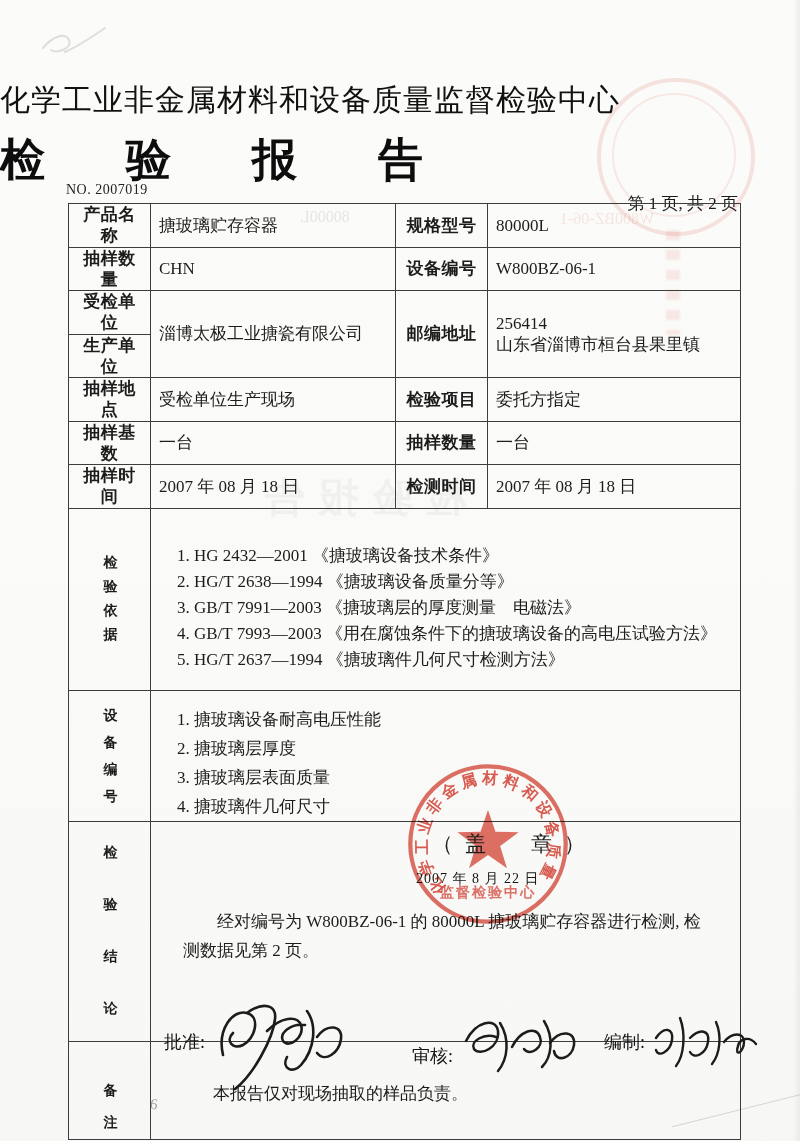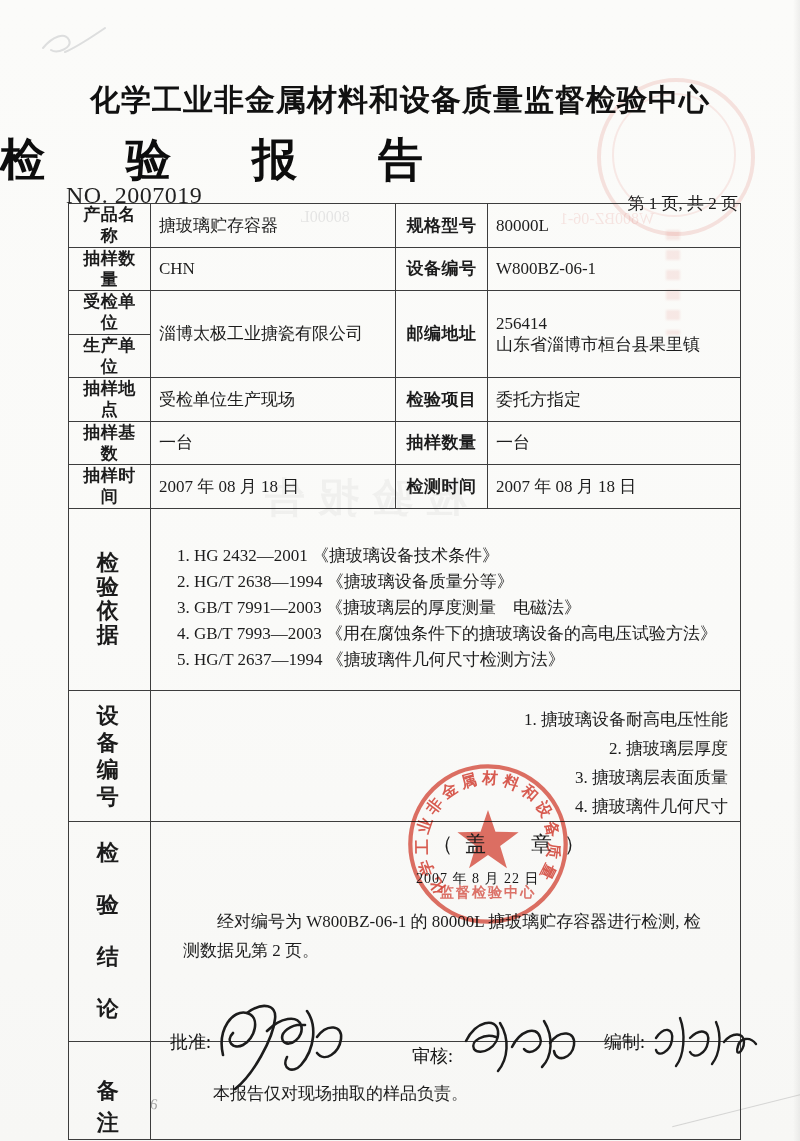--- a/index.html
+++ b/index.html
@@ -10,64 +10,63 @@
     background:#ffffff;
     position:relative;overflow:hidden;
   }
   .page{
     position:absolute;left:0;top:0;width:800px;height:1141px;
     background:linear-gradient(180deg,#fbfbf9 0%,#fafaf8 55%,#f7f7f5 100%);
   }
   
   .org-title{
     position:absolute;left:0;top:80px;width:800px;
-    text-align:center;
     font-family:"Liberation Sans","DejaVu Sans",sans-serif;
-    font-weight:700;font-size:30px;letter-spacing:1px;color:#111;
+    font-weight:400;font-size:30px;letter-spacing:1px;color:#111;
   }
   .report-title{
     position:absolute;left:0;top:130px;width:800px;
     font-family:"Liberation Sans","DejaVu Sans",sans-serif;
     font-weight:700;font-size:45px;letter-spacing:18px;color:#0d0d0d;
   }
   .report-no{
     position:absolute;left:66px;top:182px;
-    font-size:24px;letter-spacing:.5px;color:#222;
+    font-size:14px;letter-spacing:.5px;color:#222;
   }
   .page-info{
     position:absolute;right:62px;top:184px;
     font-size:17px;color:#1a1a1a;margin-top:8px;
   }
   
   table.report{
     position:absolute;left:68px;top:203px;
     width:672px;border-collapse:collapse;table-layout:fixed;
   }
   table.report td{
     border:1.6px solid #3d3d3d;
     font-size:17px;line-height:1.25;
     padding:0 8px;vertical-align:middle;
     overflow:hidden;
   }
   td.lab{font-weight:700;text-align:center;padding:0 2px;letter-spacing:.5px;}
   td.val{padding-left:11px;}
   
   .vlabel{
-    width:1.15em;margin:0 auto;text-align:left;
-    word-break:break-all;font-weight:700;font-size:22px;
+    width:1.15em;margin:0 auto;text-align:right;
+    word-break:break-all;font-weight:700;font-size:14px;
   }
   .lh-basis{line-height:24px;}
   .lh-items{line-height:27px;}
   .lh-concl{line-height:52px;}
   .lh-remark{line-height:32px;margin-top:33px;}
   td.section-val{vertical-align:top;position:relative;}
   .basis-list div{line-height:26px;}
   .basis-list{padding:18px 4px 0 18px;}
   .items-list{padding:14px 4px 0 18px;}
-  .items-list div{line-height:29px;text-align:right;}
+  .items-list div{line-height:29px;}
   .concl-text{
     padding:10px 16px 0 24px;text-indent:2em;line-height:29px;
   }
   .remark-text{padding:7px 10px 0 20px;text-indent:2em;line-height:26px;}
   
   .stamp{
     position:absolute;left:398px;top:754px;width:180px;height:180px;
     z-index:2;mix-blend-mode:multiply;pointer-events:none;
   }
   .stamp-caption{
@@ -247,21 +246,21 @@
     <circle cx="95" cy="95" r="82" fill="none" stroke="#da4d3f" stroke-width="4.5" opacity="0.8"></circle>
     <polygon points="95,59 102.9,82.1 127.3,82.5 107.8,97.2 115,120.5 95,106.5 75,120.5 82.2,97.2 62.7,82.5 87.1,82.1" fill="#dc5243" opacity="0.82"></polygon>
     <text font-size="16.5" fill="#d9473b" opacity="0.88" letter-spacing="4.5" font-family="Liberation Serif, DejaVu Serif, serif" font-weight="700">
       <textPath href="#sealArc" startOffset="6">化学工业非金属材料和设备质量</textPath>
     </text>
     <text x="95" y="151" text-anchor="middle" font-size="15" fill="#d9473b" opacity="0.75" letter-spacing="2" font-family="Liberation Serif, DejaVu Serif, serif" font-weight="700">监督检验中心</text>
   </svg>
   <div class="stamp-caption">（盖　章）</div>
   <div class="stamp-date">2007 年 8 月 22 日</div>
 
-  <div class="sig-label" style="left:170px;top:1030px;">批准:</div>
+  <div class="sig-label" style="left:164px;top:1030px;">批准:</div>
   <svg class="sig-svg" style="left:205px;top:995px;" width="160" height="100" viewBox="0 0 160 100">
     <g stroke="#1c1c1c" stroke-width="2.6" fill="none" stroke-linecap="round">
       <path d="M18,60 C12,34 28,14 42,18 C56,22 50,44 38,50 C28,55 20,46 28,38"></path>
       <path d="M42,18 C58,6 72,10 70,24 C68,44 48,80 30,94"></path>
       <path d="M62,36 C76,22 92,20 96,30 C100,42 84,54 78,46 C74,38 86,28 100,30"></path>
       <path d="M102,16 C112,30 110,54 96,70 C88,79 76,74 82,62"></path>
       <path d="M112,42 C122,28 138,30 136,44 C134,58 120,68 112,58"></path>
     </g>
   </svg>
 

